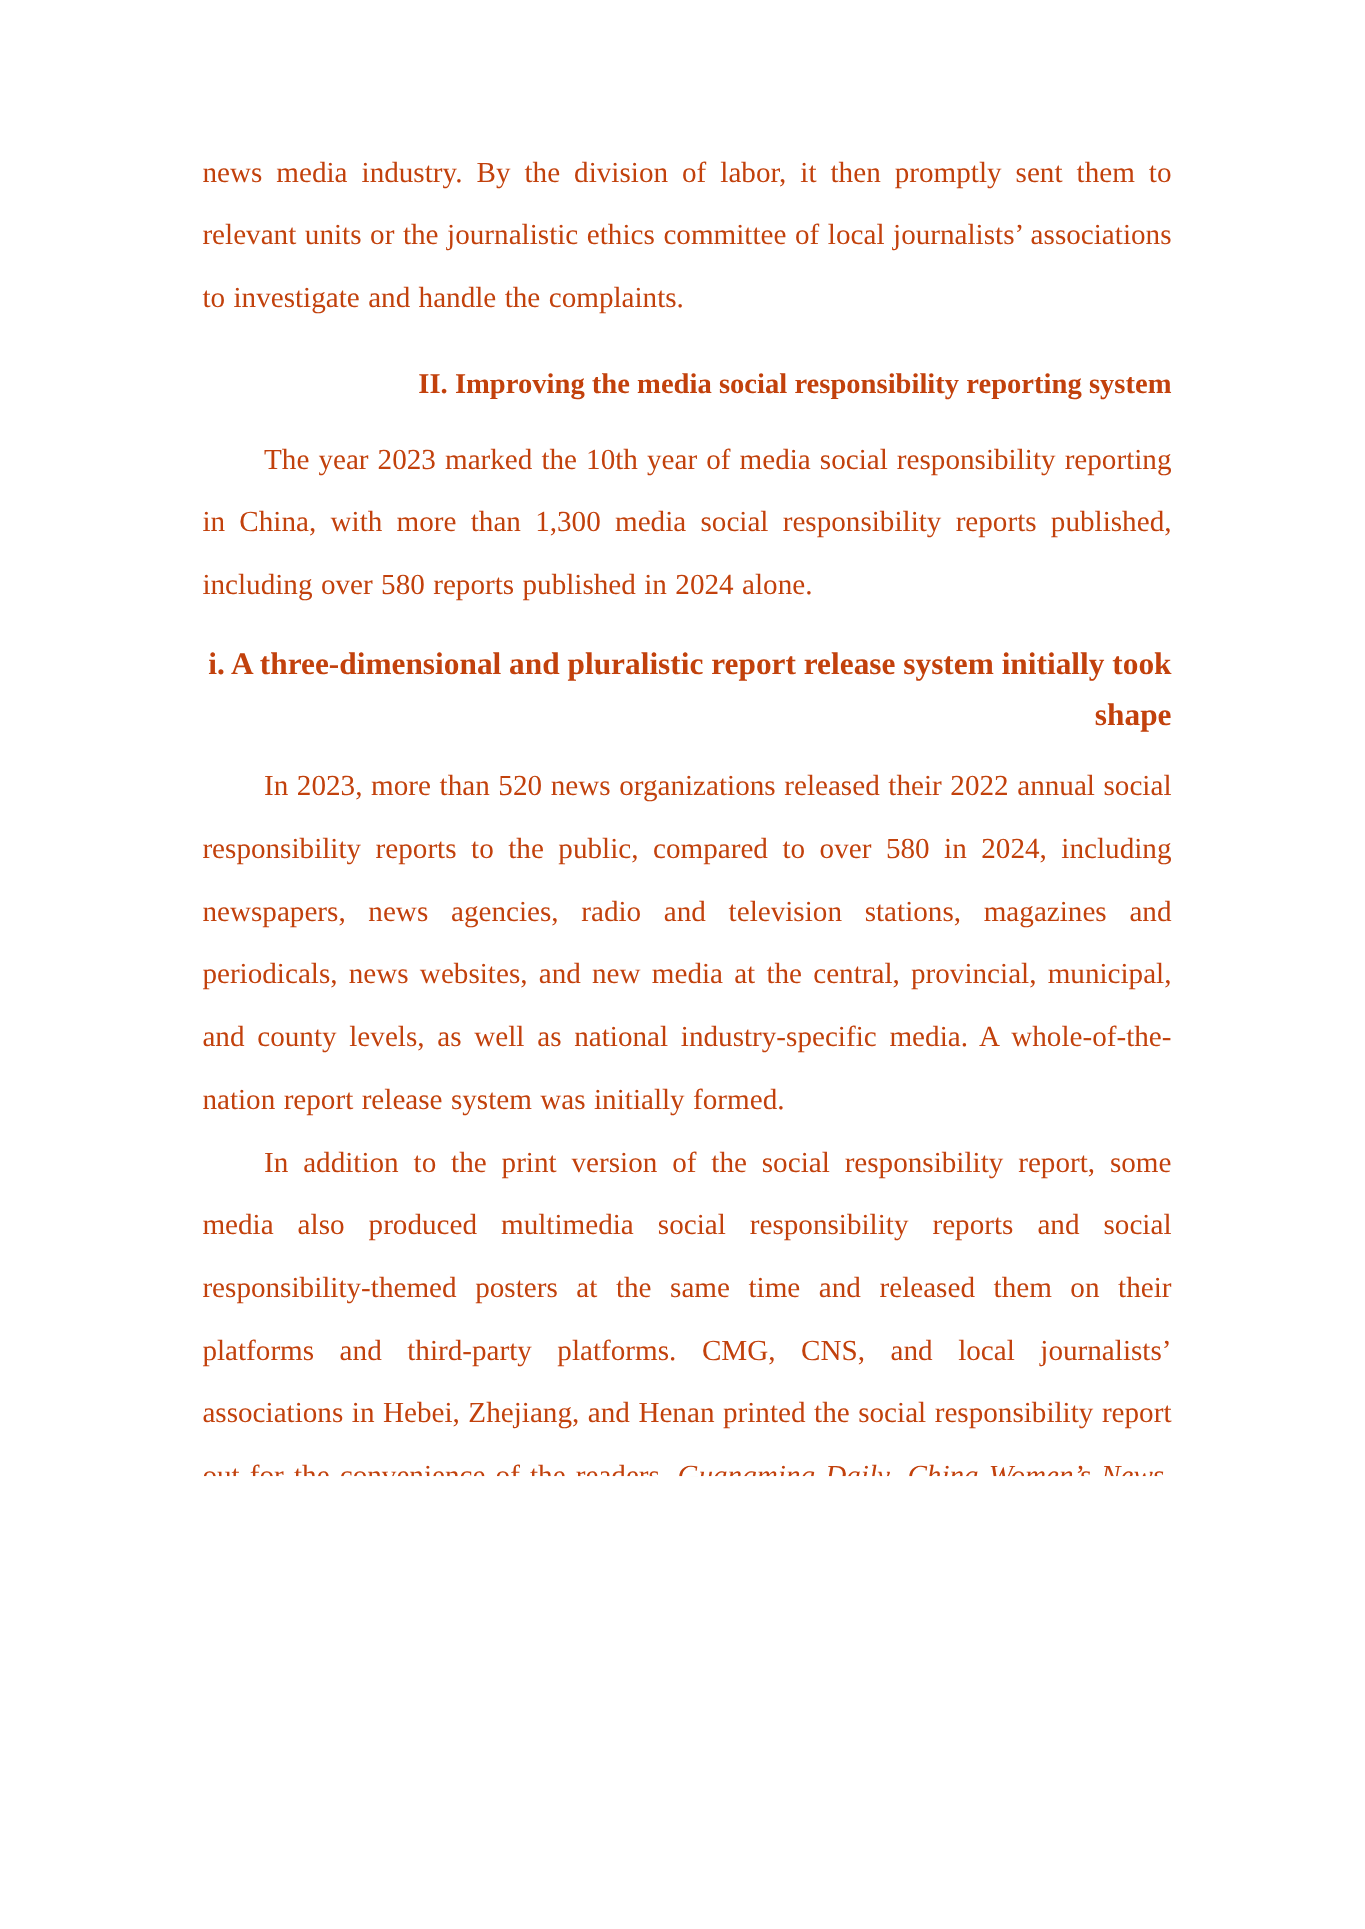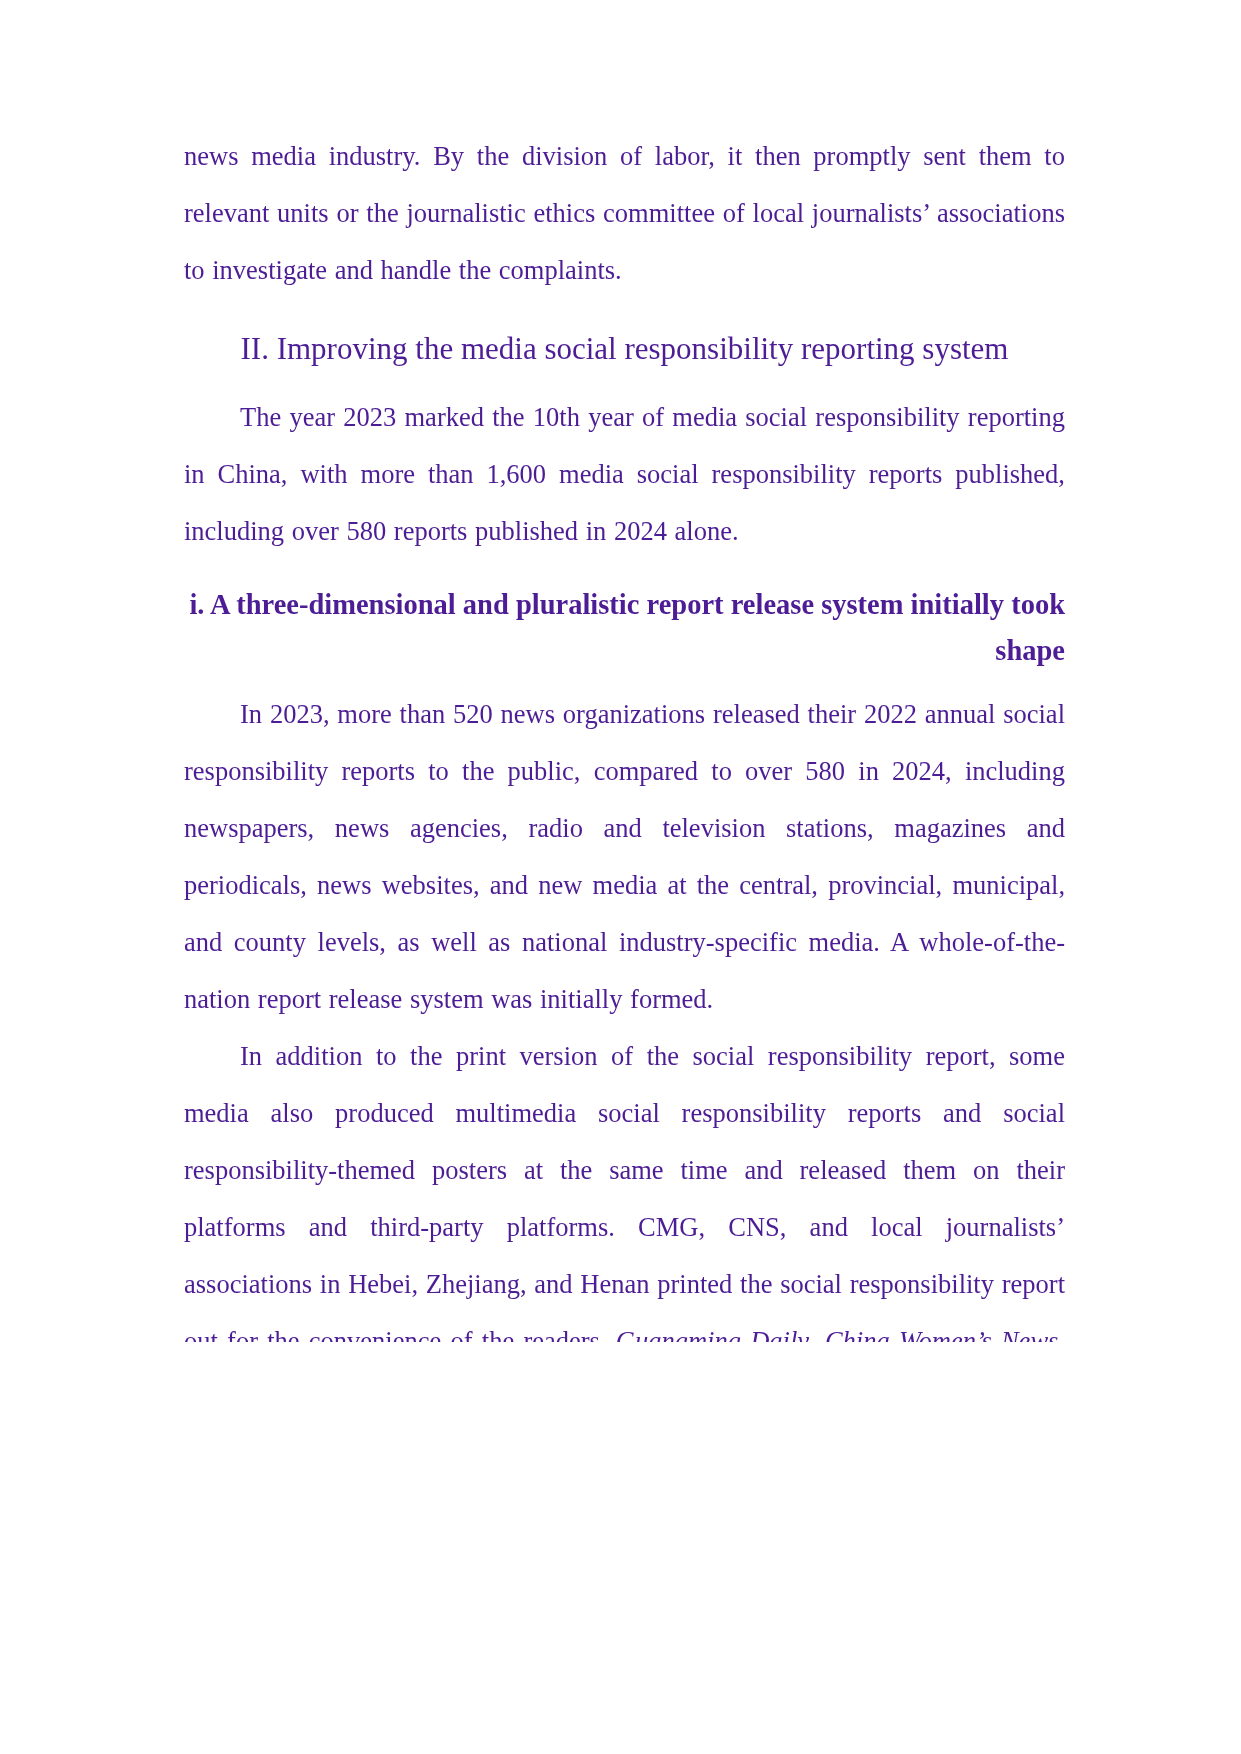--- a/index.html
+++ b/index.html
@@ -6,43 +6,43 @@
     margin: 0;
     padding: 0;
     background: #ffffff;
   }
   .page {
     position: relative;
     width: 1241px;
     height: 1342px;
     margin: 0 auto;
     background: #ffffff;
-    color: #4c1d95;
+    color: #c2410c;
     font-family: "Liberation Serif", "DejaVu Serif", serif;
     box-sizing: border-box;
     padding: 128px 176px 0 184px;
     overflow: hidden;
   }
   p.body {
     font-size: 26.5px;
     line-height: 57px;
     margin: 0;
     text-align: justify;
     text-align-last: left;
     word-spacing: 1px;
   }
   p.body.indent {
     text-indent: 56px;
   }
   h1.section-heading {
-    font-size: 31px;
+    font-size: 26px;
     line-height: 48px;
-    font-weight: normal;
+    font-weight: bold;
     margin: 26px 0 16px 0;
-    text-align: center;
+    text-align: right;
   }
   h2.subsection-heading {
     font-size: 28.5px;
     line-height: 46px;
     font-weight: bold;
     margin: 22px 0 12px 0;
     text-align: right;
   }
   .italic {
     font-style: italic;
@@ -60,21 +60,21 @@
 </style>
 </head>
 <body>
 
 <div class="page">
 
   <p class="body">news media industry. By the division of labor, it then promptly sent them to relevant units or the journalistic ethics committee of local journalists’ associations to investigate and handle the complaints.</p>
 
   <h1 class="section-heading">II. Improving the media social responsibility reporting system</h1>
 
-  <p class="body indent">The year 2023 marked the 10th year of media social responsibility reporting in China, with more than 1,600 media social responsibility reports published, including over 580 reports published in 2024 alone.</p>
+  <p class="body indent">The year 2023 marked the 10th year of media social responsibility reporting in China, with more than 1,300 media social responsibility reports published, including over 580 reports published in 2024 alone.</p>
 
   <h2 class="subsection-heading">i. A three-dimensional and pluralistic report release system initially took shape</h2>
 
   <p class="body indent">In 2023, more than 520 news organizations released their 2022 annual social responsibility reports to the public, compared to over 580 in 2024, including newspapers, news agencies, radio and television stations, magazines and periodicals, news websites, and new media at the central, provincial, municipal, and county levels, as well as national industry-specific media. A whole-of-the-nation report release system was initially formed.</p>
 
   <p class="body indent"><span>In addition to the print version of the social responsibility report, some media also produced multimedia social responsibility reports and social responsibility-themed posters at the same time and released them on their platforms and third-party platforms. CMG, CNS, and local journalists’ associations in Hebei, Zhejiang, and Henan printed the social responsibility report out for the convenience of the readers. </span><span class="italic">Guangming Daily</span><span>, </span><span class="italic">China Women’s News</span><span>, </span><span class="italic">Kaifeng Daily</span><span>, and Huzhou News Media Center of Zhejiang</span></p>
 
   <div class="page-number">57</div>
 
 </div>

